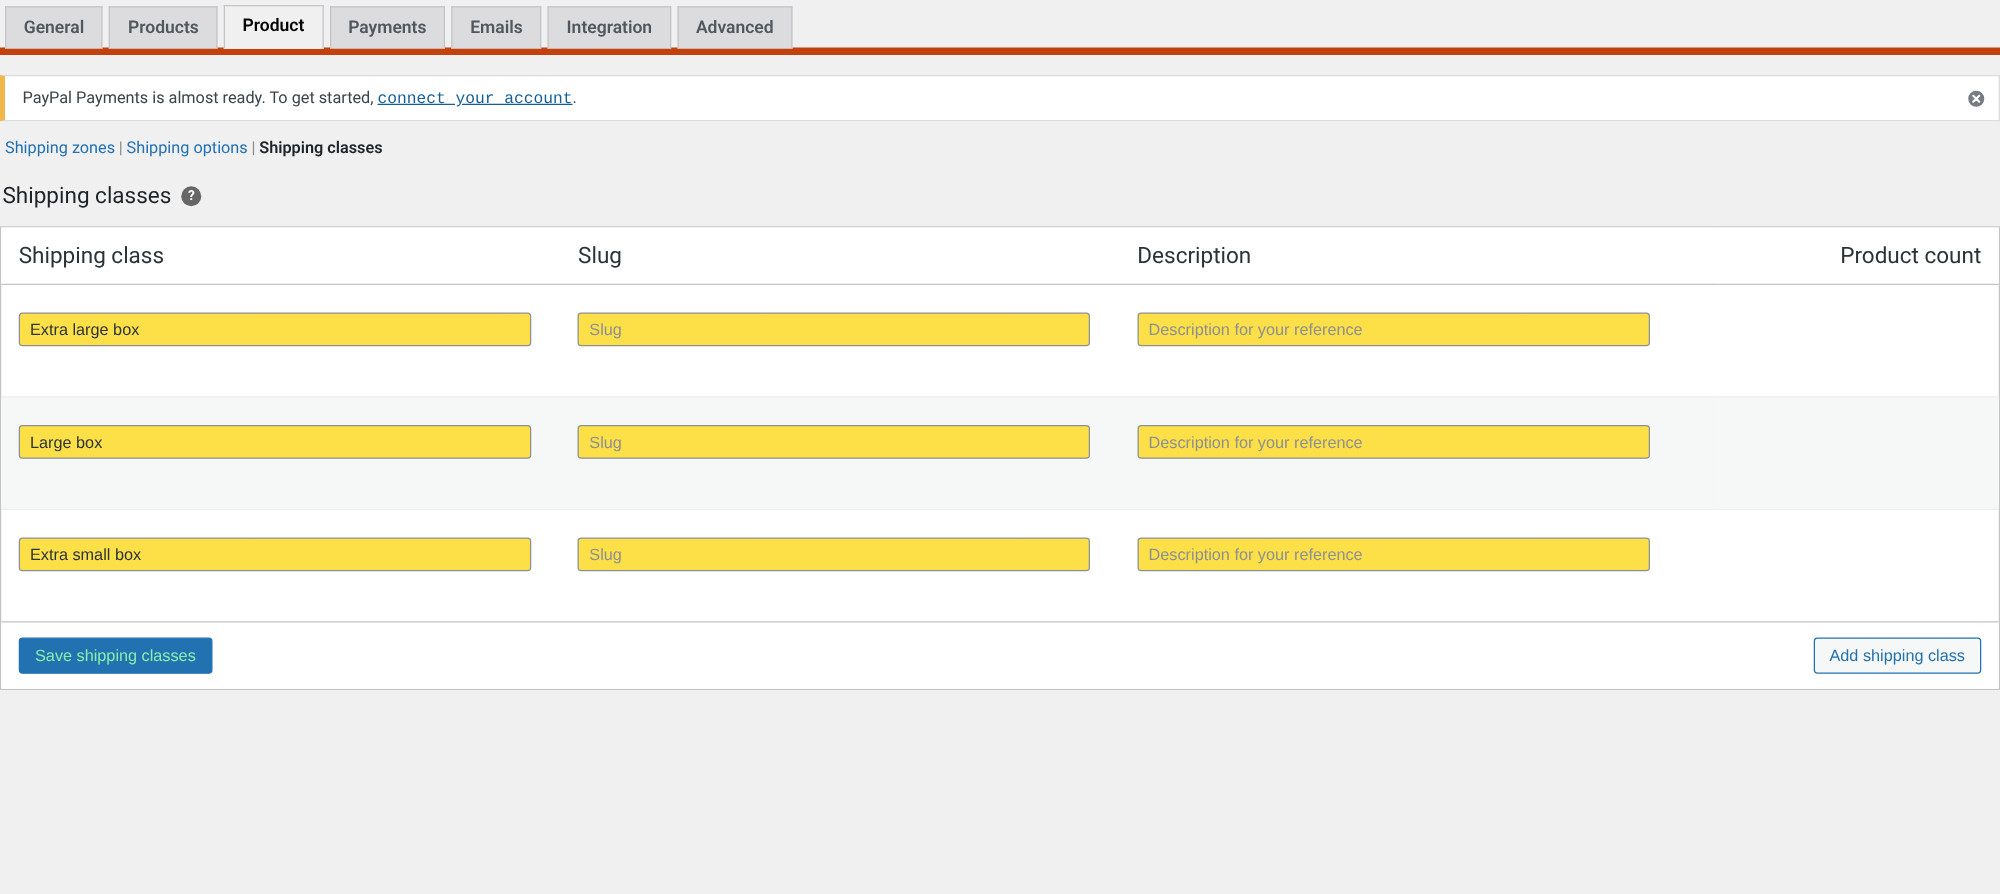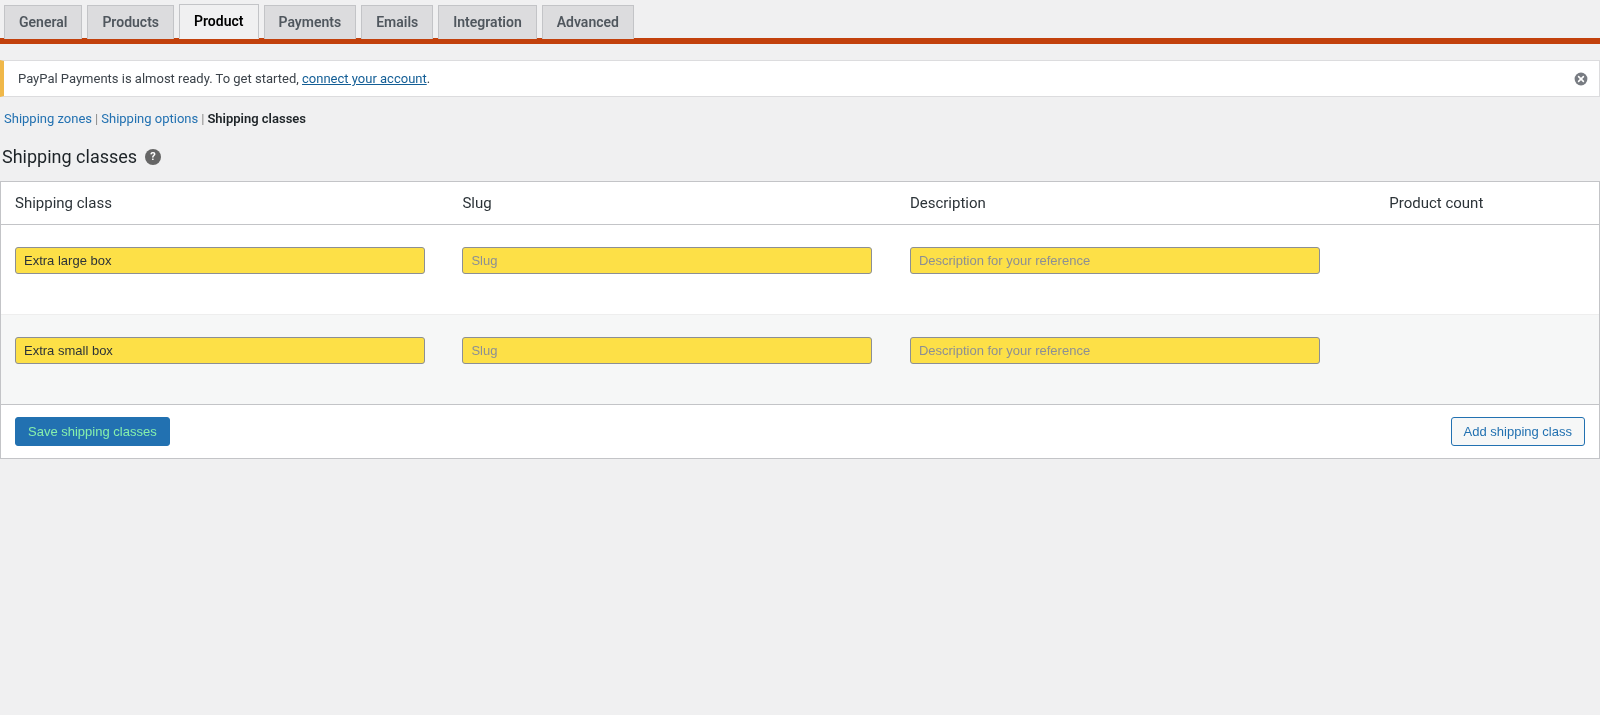--- a/index.html
+++ b/index.html
@@ -45,21 +45,21 @@
   .notice {
     background: #fff;
     border: 1px solid #dcdcde;
     border-left: 4px solid #f0b849;
     margin: 16px 0 14px 0;
     padding: 10px 38px 10px 14px;
     position: relative;
     font-size: 13px;
     color: #3c434a;
   }
-  .notice a { color: #135e96; text-decoration: underline; }
+  .notice a { color: #135e96; text-decoration: underline; font-family: Liberation Mono, monospace; }
   .notice-dismiss {
     position: absolute;
     right: 8px; top: 50%;
     transform: translateY(-50%);
     cursor: pointer;
     color: #787c82;
     width: 20px; height: 20px;
   }
   .notice-dismiss svg { width: 16px; height: 16px; display:block; margin:2px; }
 
@@ -100,27 +100,27 @@
   table.shipping-classes {
     width: 100%;
     border: 1px solid #c3c4c7;
     border-collapse: separate;
     border-spacing: 0;
     background: #fff;
   }
   table.shipping-classes thead th {
     text-align: left;
     font-weight: 400;
-    font-size: 15px;
+    font-size: 18px;
     color: #2c3338;
     padding: 12px 14px;
     border-bottom: 1px solid #c3c4c7;
     background: #fff;
   }
-  table.shipping-classes thead th.right { }
+  table.shipping-classes thead th.right { text-align: right; }
   table.shipping-classes tbody tr:nth-child(even) td { background: #f6f7f7; }
   table.shipping-classes tbody td {
     padding: 22px 14px 40px;
     vertical-align: top;
     border-top: 1px solid #eee;
   }
   table.shipping-classes tbody tr:first-child td { border-top: none; }
   table.shipping-classes input[type=text] {
     width: 100%;
     max-width: 410px;
@@ -214,20 +214,26 @@
     </tr>
   </thead>
   <tbody id="table-body">
       <tr>
         <td><input type="text" value="Extra large box" style=""></td>
         <td><input type="text" placeholder="Slug" style=""></td>
         <td><input type="text" placeholder="Description for your reference" style=""></td>
         <td style="text-align: right;"></td>
       </tr>
       <tr>
+        <td><input type="text" value="Large box" style=""></td>
+        <td><input type="text" placeholder="Slug" style=""></td>
+        <td><input type="text" placeholder="Description for your reference" style=""></td>
+        <td style="text-align: right;"></td>
+      </tr>
+      <tr>
         <td><input type="text" value="Extra small box" style=""></td>
         <td><input type="text" placeholder="Slug" style=""></td>
         <td><input type="text" placeholder="Description for your reference" style=""></td>
         <td style="text-align: right;"></td>
       </tr>
     </tbody>
   <tfoot>
     <tr>
       <td colspan="4">
         <div class="footer-row">

